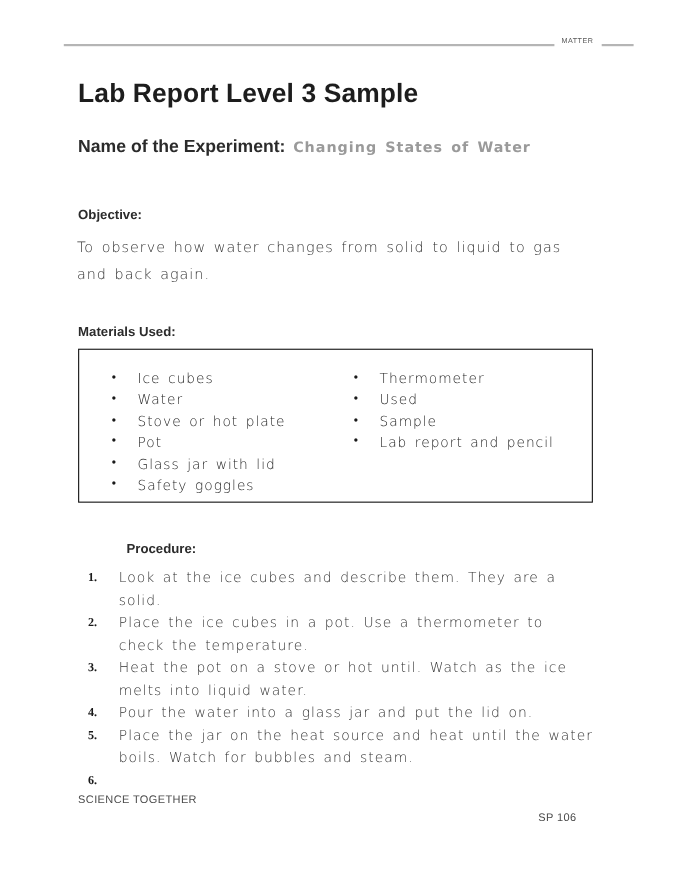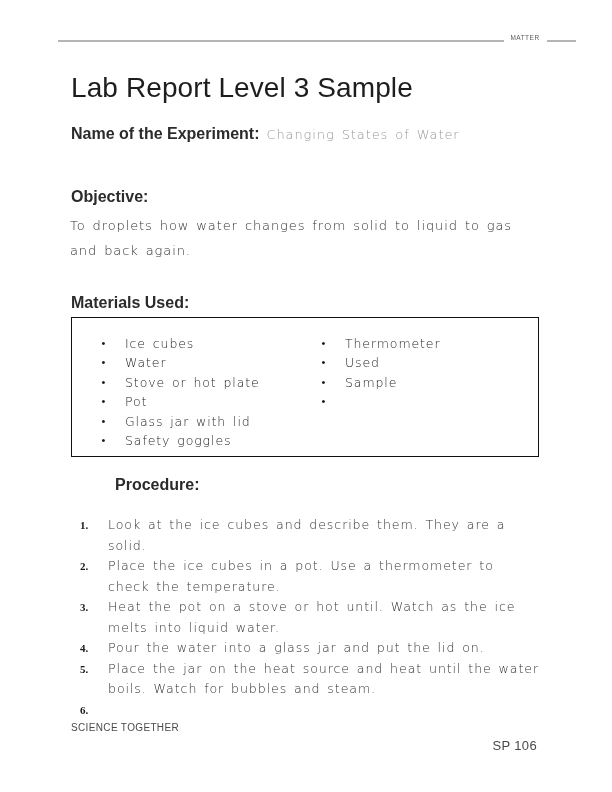--- a/index.html
+++ b/index.html
@@ -50,22 +50,22 @@
     letter-spacing: 0.5px;
     color: #5a5a5a;
     font-family: "Liberation Sans", sans-serif;
   }
 
   
   .doc-title {
     position: absolute;
     left: 71px;
     top: 72px;
-    font-size: 28px;
-    font-weight: 400;
+    font-size: 24px;
+    font-weight: 700;
     color: #1d1d1d;
     letter-spacing: 0.1px;
     white-space: nowrap;
   }
 
   
   .hand {
     font-family: "DejaVu Sans", sans-serif;
     font-weight: 300;
     letter-spacing: 0.9px;
@@ -81,33 +81,34 @@
   }
   .exp-label {
     font-size: 16px;
     font-weight: bold;
     color: #2b2b2b;
   }
   .exp-value {
     font-size: 13px;
     color: #9a9a9a;
     margin-left: 7px;
+    font-weight: bold;
   }
 
   
   .heading {
     position: absolute;
     left: 71px;
-    font-size: 16px;
+    font-size: 12px;
     font-weight: bold;
     color: #2b2b2b;
   }
   #objective-heading { top: 188px; }
   #materials-heading { top: 294px; }
-  #procedure-heading { top: 476px; padding-left: 44px; }
+  #procedure-heading { top: 492px; padding-left: 44px; }
 
   
   .objective-body {
     position: absolute;
     left: 70px;
     top: 213px;
     width: 470px;
     font-size: 13px;
     line-height: 25px;
     color: #323232;
@@ -183,23 +184,23 @@
   .footer-left {
     position: absolute;
     left: 71px;
     top: 722px;
     font-size: 10px;
     letter-spacing: 0.35px;
     color: #4a4a4a;
   }
   .footer-right {
     position: absolute;
-    right: 75px;
+    right: 88px;
     top: 738px;
-    font-size: 13px;
+    font-size: 10px;
     letter-spacing: 0.35px;
     color: #4a4a4a;
   }
 </style>
 </head>
 <body>
 
 <div class="page">
 
   <div class="header">
@@ -208,37 +209,37 @@
     <div class="header-rule-right"></div>
   </div>
 
   <div class="doc-title">Lab Report Level 3 Sample</div>
 
   <div class="exp-line">
     <span class="exp-label">Name of the Experiment:</span><span class="exp-value hand">Changing States of Water</span>
   </div>
 
   <div class="heading" id="objective-heading">Objective:</div>
-  <div class="objective-body hand">To droplets how water changes from solid to liquid to gas and back again.</div>
+  <div class="objective-body hand">To observe how water changes from solid to liquid to gas and back again.</div>
 
   <div class="heading" id="materials-heading">Materials Used:</div>
   <div class="materials-box">
     <div class="mat-col mat-col-left" id="mat-col-left">
         <div class="mat-item hand"><span class="bullet">•</span><span>Ice cubes</span></div>
         <div class="mat-item hand"><span class="bullet">•</span><span>Water</span></div>
         <div class="mat-item hand"><span class="bullet">•</span><span>Stove or hot plate</span></div>
         <div class="mat-item hand"><span class="bullet">•</span><span>Pot</span></div>
         <div class="mat-item hand"><span class="bullet">•</span><span>Glass jar with lid</span></div>
         <div class="mat-item hand"><span class="bullet">•</span><span>Safety goggles</span></div>
       </div>
     <div class="mat-col mat-col-right" id="mat-col-right">
         <div class="mat-item hand"><span class="bullet">•</span><span>Thermometer</span></div>
         <div class="mat-item hand"><span class="bullet">•</span><span>Used</span></div>
         <div class="mat-item hand"><span class="bullet">•</span><span>Sample</span></div>
-        <div class="mat-item hand"><span class="bullet">•</span></div>
+        <div class="mat-item hand"><span class="bullet">•</span><span>Lab report and pencil</span></div>
       </div>
   </div>
 
   <div class="heading" id="procedure-heading">Procedure:</div>
   <div class="procedure" id="procedure-list">
       <div class="proc-item hand"><span class="proc-num">1.</span><span>Look at the ice cubes and describe them. They are a solid.</span></div>
       <div class="proc-item hand"><span class="proc-num">2.</span><span>Place the ice cubes in a pot. Use a thermometer to check the temperature.</span></div>
       <div class="proc-item hand"><span class="proc-num">3.</span><span>Heat the pot on a stove or hot until. Watch as the ice melts into liquid water.</span></div>
       <div class="proc-item hand"><span class="proc-num">4.</span><span>Pour the water into a glass jar and put the lid on.</span></div>
       <div class="proc-item hand"><span class="proc-num">5.</span><span>Place the jar on the heat source and heat until the water boils. Watch for bubbles and steam.</span></div>

